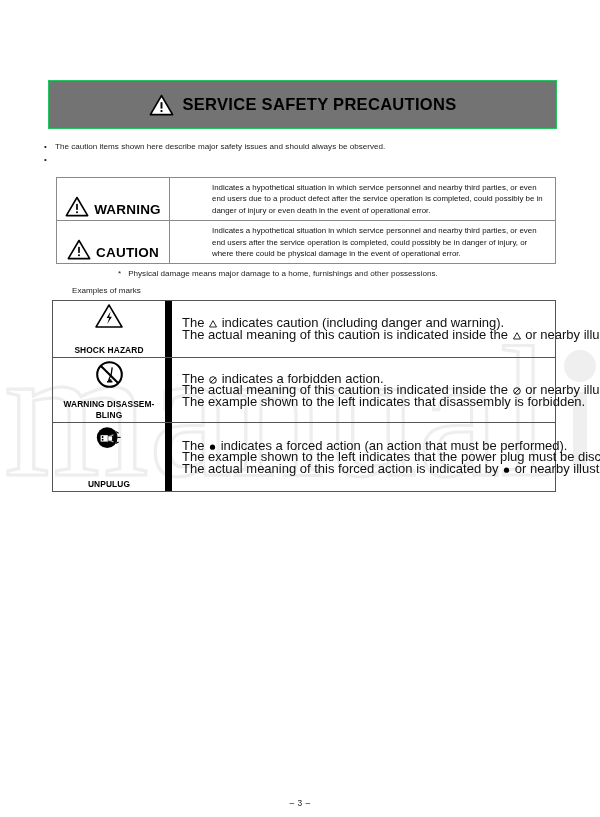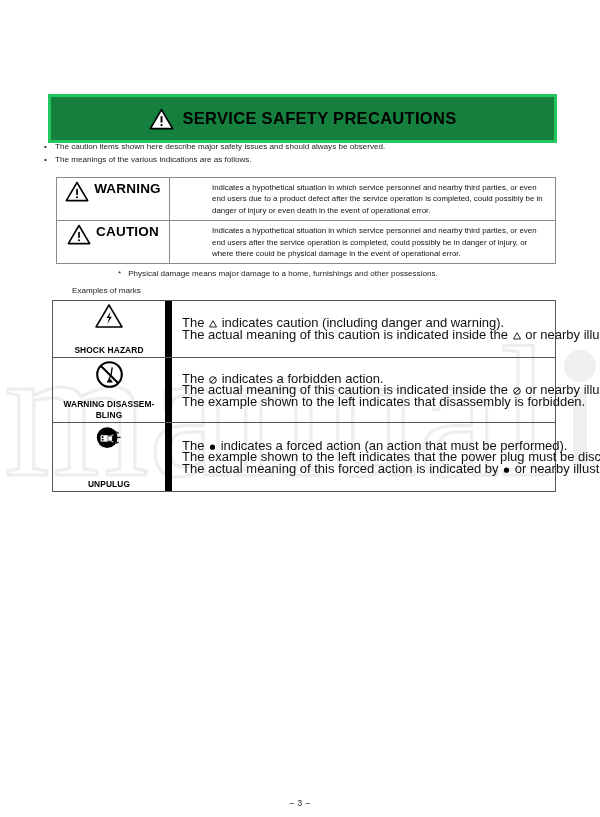--- a/index.html
+++ b/index.html
@@ -41,29 +41,29 @@
   .content {
     position: absolute;
     inset: 0;
     z-index: 2;
   }
 
   
   .title-box {
     position: absolute;
     left: 48px;
-    top: 94px;
+    top: 80px;
     width: 509px;
     height: 49px;
-    border: 3px solid #22c55e;
+    border: 1px solid #22c55e;
     box-sizing: border-box;
     display: flex;
     align-items: center;
     justify-content: center;
-    background: #15803d;
+    background: #737373;
   }
   .title-row {
     display: flex;
     align-items: center;
     gap: 9px;
   }
   .title-text {
     font-size: 16.5px;
     font-weight: bold;
     letter-spacing: 0.3px;
@@ -111,21 +111,21 @@
   }
   .wc-row {
     display: flex;
     border-bottom: 1px solid #8a8a8a;
     min-height: 42px;
   }
   .wc-label {
     flex: 0 0 113px;
     border-right: 1px solid #8a8a8a;
     display: flex;
-    align-items: flex-start;
+    align-items: flex-end;
     justify-content: center;
     gap: 5px;
     padding: 3px 2px;
     box-sizing: border-box;
   }
   .wc-label-text {
     font-size: 13.5px;
     font-weight: bold;
     letter-spacing: 0.2px;
   }
@@ -261,21 +261,20 @@
       </div>
     </div>
 
     <div class="bullets">
       <div class="bullet">
         <span class="dot">•</span>
         <span>The caution items shown here describe major safety issues and should always be observed.</span>
       </div>
       <div class="bullet">
         <span class="dot">•</span>
-        <span>The meanings of the various indications are as follows.</span>
       </div>
     </div>
 
     <div class="wc-table">
 
       <div class="wc-row">
         <div class="wc-label">
           <span class="tri">
             <svg width="24" height="21" viewBox="0 0 24 21" xmlns="http://www.w3.org/2000/svg">
               <path d="M12 1.5 L22.7 19.6 L1.3 19.6 Z" fill="#ffffff" stroke="#000000" stroke-width="1.6" stroke-linejoin="round"></path>

